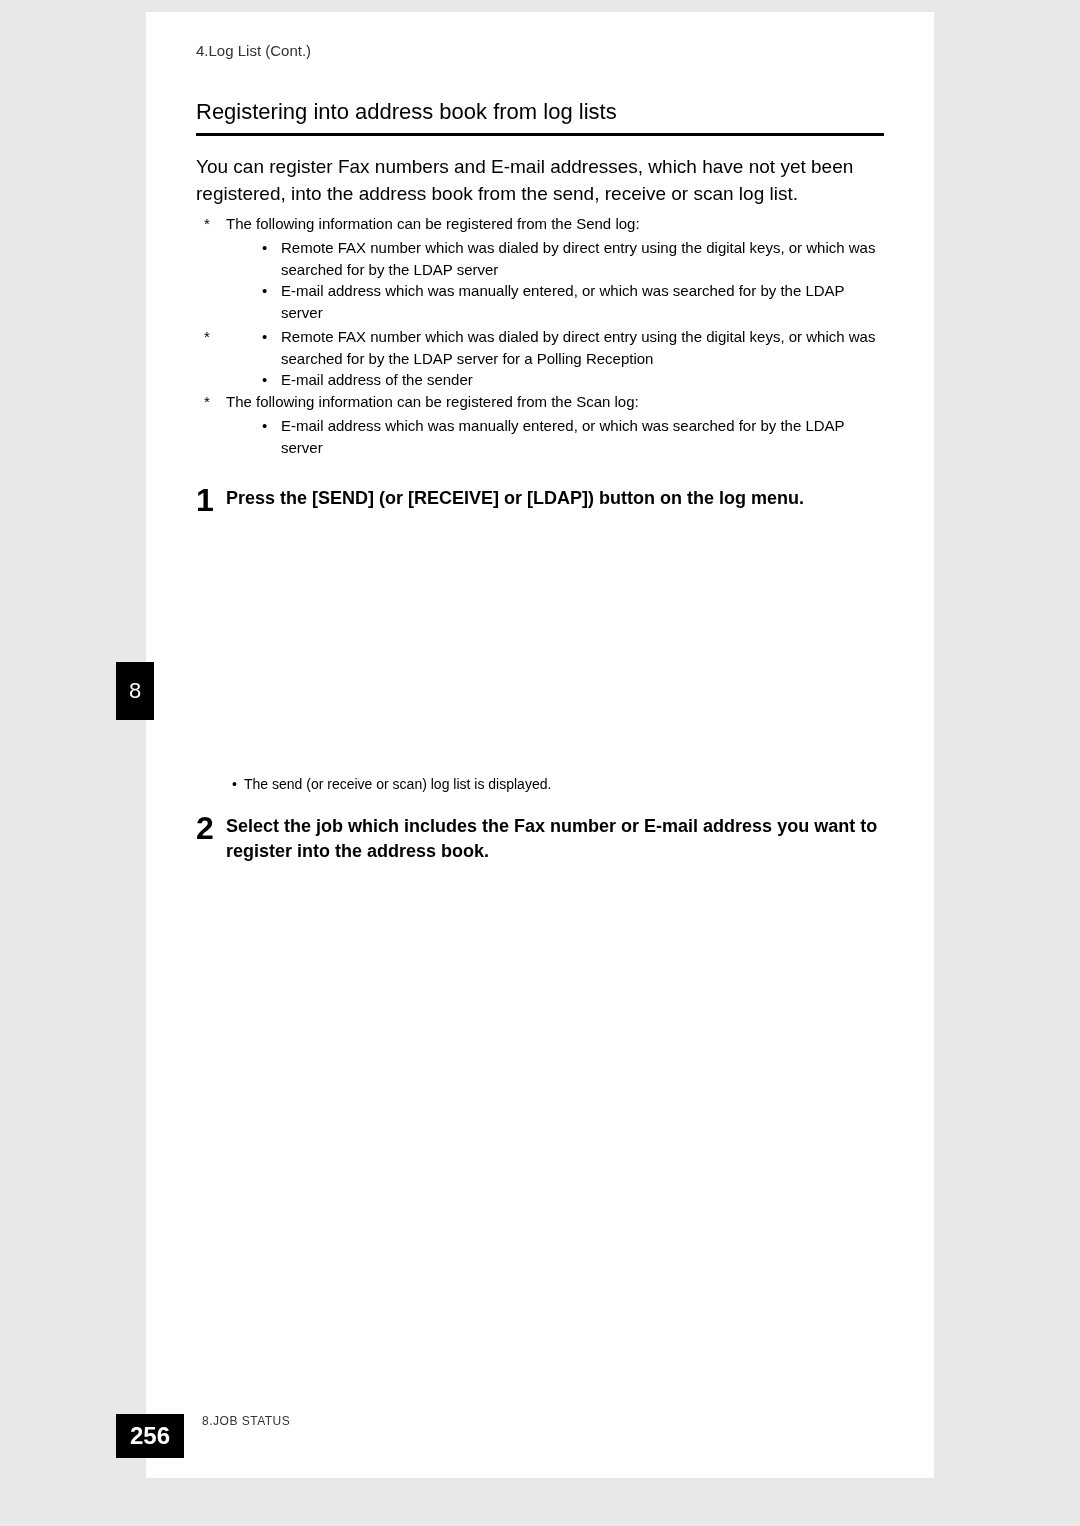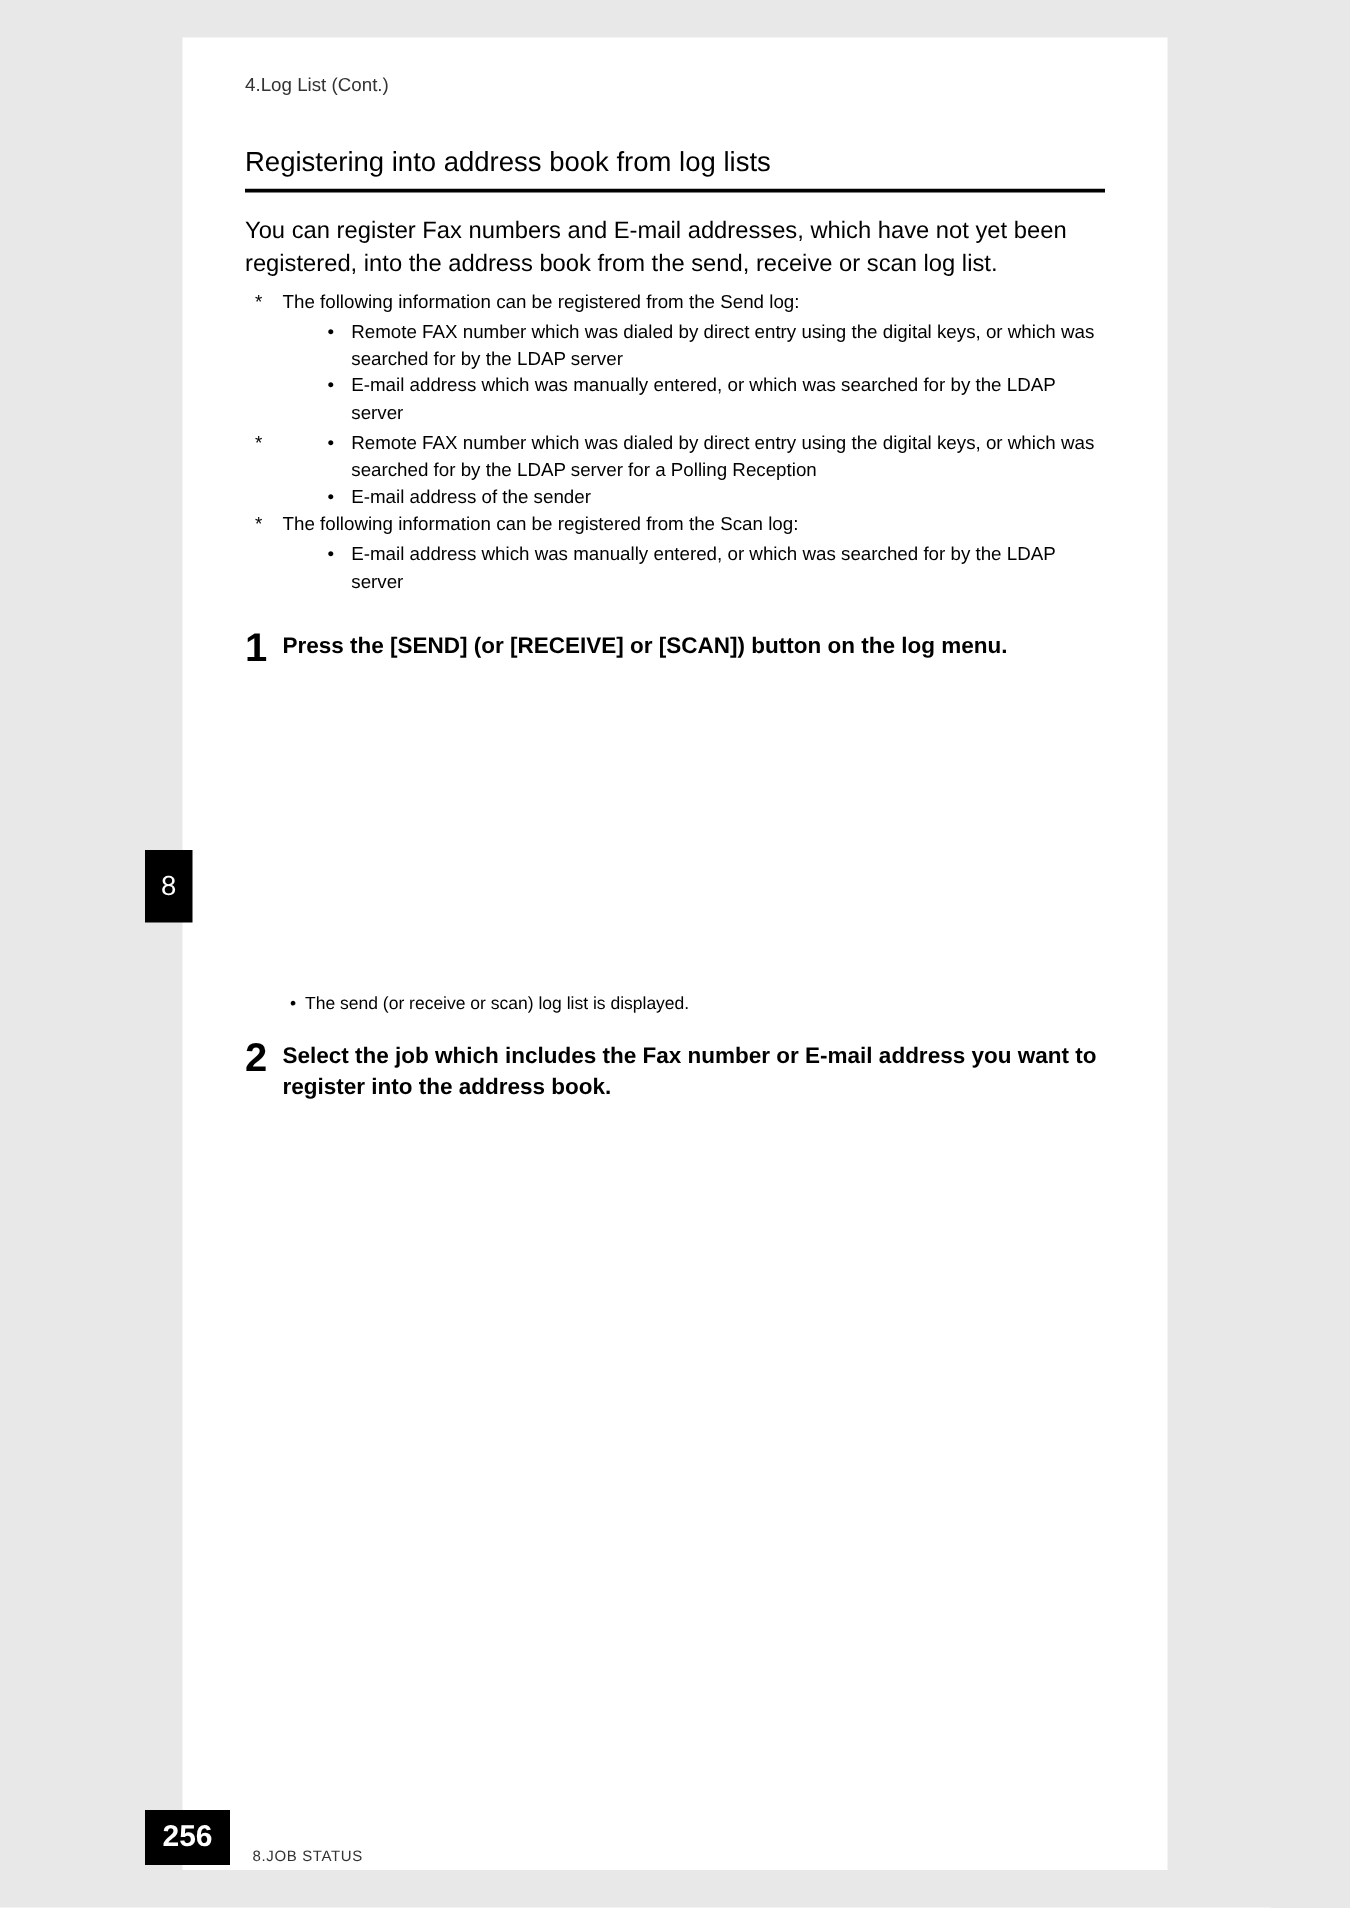--- a/index.html
+++ b/index.html
@@ -12,21 +12,21 @@
       background: #e8e8e8;
       width: 1080px;
       height: 1526px;
       position: relative;
       color: #000;
     }
     .page {
       background: #fff;
       width: 788px;
       height: 1466px;
-      margin: 30px auto;
+      margin: 12px auto;
       position: relative;
       padding: 0;
     }
     .header-section {
       padding: 30px 50px 0 50px;
       font-size: 15px;
       color: #333;
     }
     .content {
       padding: 40px 50px 0 50px;
@@ -118,24 +118,24 @@
       height: 58px;
       background: #000;
       color: #fff;
       font-size: 22px;
       display: flex;
       align-items: center;
       justify-content: center;
     }
     .footer {
       position: absolute;
-      bottom: 4px;
+      bottom: 20px;
       left: -30px;
       display: flex;
-      align-items: flex-end;
+      align-items: flex-start;
     }
     .page-num-box {
       background: #000;
       color: #fff;
       font-size: 24px;
       font-weight: bold;
       padding: 8px 14px;
       margin-right: 18px;
     }
     .footer-text {
@@ -177,21 +177,21 @@
       <li>
         <span>The following information can be registered from the Scan log:</span>
         <ul class="bullet-list">
           <li>E-mail address which was manually entered, or which was searched for by the LDAP server</li>
         </ul>
       </li>
     </ul>
 
     <div class="step-block">
       <div class="step-number">1</div>
-      <div class="step-text">Press the [SEND] (or [RECEIVE] or [SCAN]) button on the log menu.</div>
+      <div class="step-text">Press the [SEND] (or [RECEIVE] or [LDAP]) button on the log menu.</div>
     </div>
 
     <div class="step-note">The send (or receive or scan) log list is displayed.</div>
 
     <div class="step-block" style="margin-top: 20px;">
       <div class="step-number">2</div>
       <div class="step-text">Select the job which includes the Fax number or E-mail address you want to register into the address book.</div>
     </div>
 
   </div>

